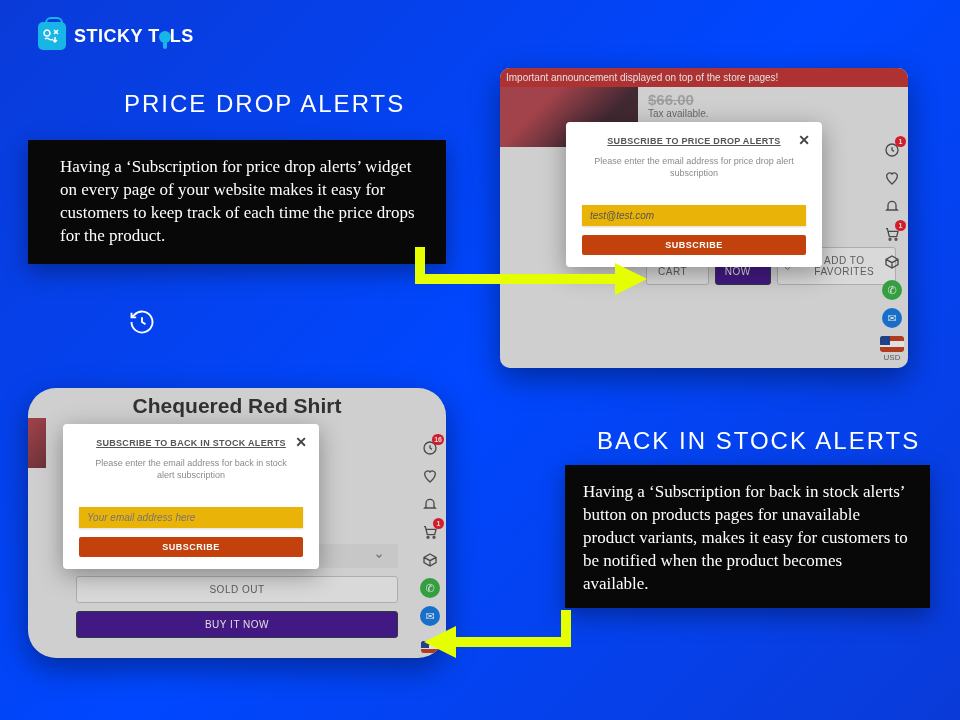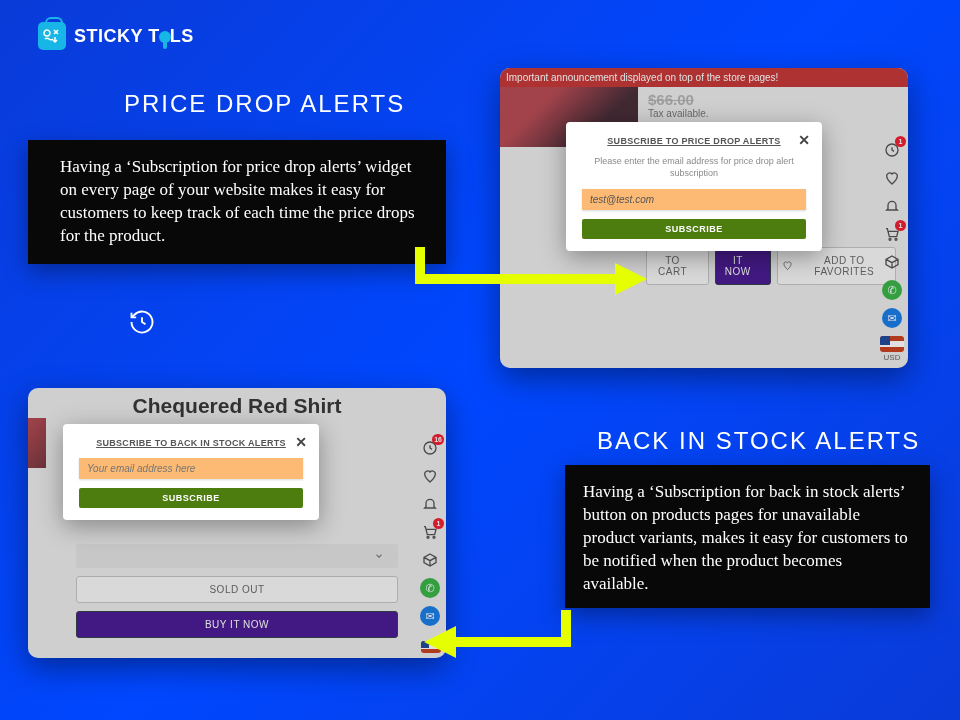--- a/index.html
+++ b/index.html
@@ -105,21 +105,21 @@
 
   
   .card {
     position: absolute;
     background: #ececec;
     border-radius: 10px;
     box-shadow: 0 10px 30px rgba(0,0,0,.4);
     overflow: hidden;
   }
   .card1 { top: 68px; left: 500px; width: 408px; height: 300px; }
-  .card2 { top: 388px; left: 28px; width: 418px; height: 270px; }
+  .card2 { top: 388px; left: 28px; width: 418px; height: 270px; border-radius: 28px; }
 
   
   .dim {
     position: absolute; inset: 0;
     background: rgba(0,0,0,.12);
     pointer-events: none;
   }
 
   
   .ann-bar {
@@ -220,29 +220,30 @@
   }
   .modal p {
     font-size:9px; color:#8a8a8a; line-height:1.3; margin-bottom:10px;
     padding: 0 8px;
   }
   .modal .inp {
     width:100%;
     padding:5px 8px;
     font-size:10px;
     border:none;
-    background:#fdba74;
+    background:#eab308;
     font-style:italic;
     color:#555;
     box-shadow: 0 1px 2px rgba(0,0,0,.15);
     margin-bottom:8px;
+    margin-top:16px;
   }
   .modal .sub {
     width:100%;
-    background:#4d7c0f;
+    background:#c2410c;
     color:#fff;
     font-size:9px;
     font-weight:700;
     letter-spacing:.5px;
     padding:5px 0;
     border:none;
     border-radius:2px;
   }
 
   
@@ -441,20 +442,21 @@
     <div class="rail-ico circle">✆</div>
     <div class="rail-ico blue">✉</div>
   </div>
   <div class="flag-corner"></div>
 
   <div class="dim"></div>
 
   <div class="modal modal2">
     <div class="x">✕</div>
     <h4>SUBSCRIBE TO BACK IN STOCK ALERTS</h4>
+    <p>Please enter the email address for back in stock alert subscription</p>
     <input class="inp" placeholder="Your email address here" style="">
     <button class="sub">SUBSCRIBE</button>
   </div>
 </div>
 
 <div class="arrow arrow1">
   <svg width="235" height="50">
     <path d="M5 4 L5 36 L206 36" stroke="#e6ff00" stroke-width="10" fill="none"></path>
     <path d="M200 20 L232 36 L200 52 Z" fill="#e6ff00"></path>
   </svg>

